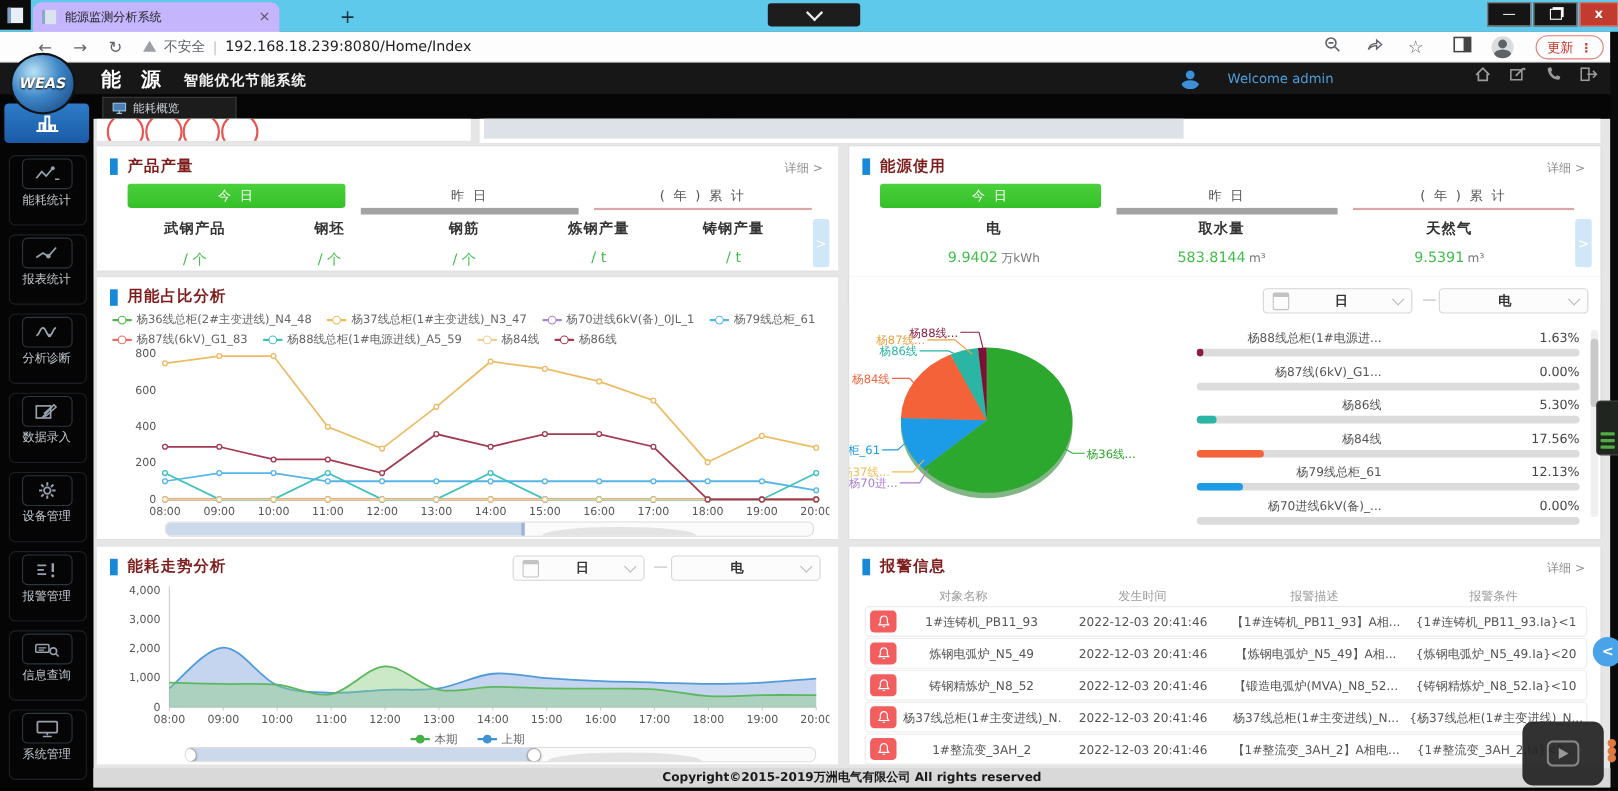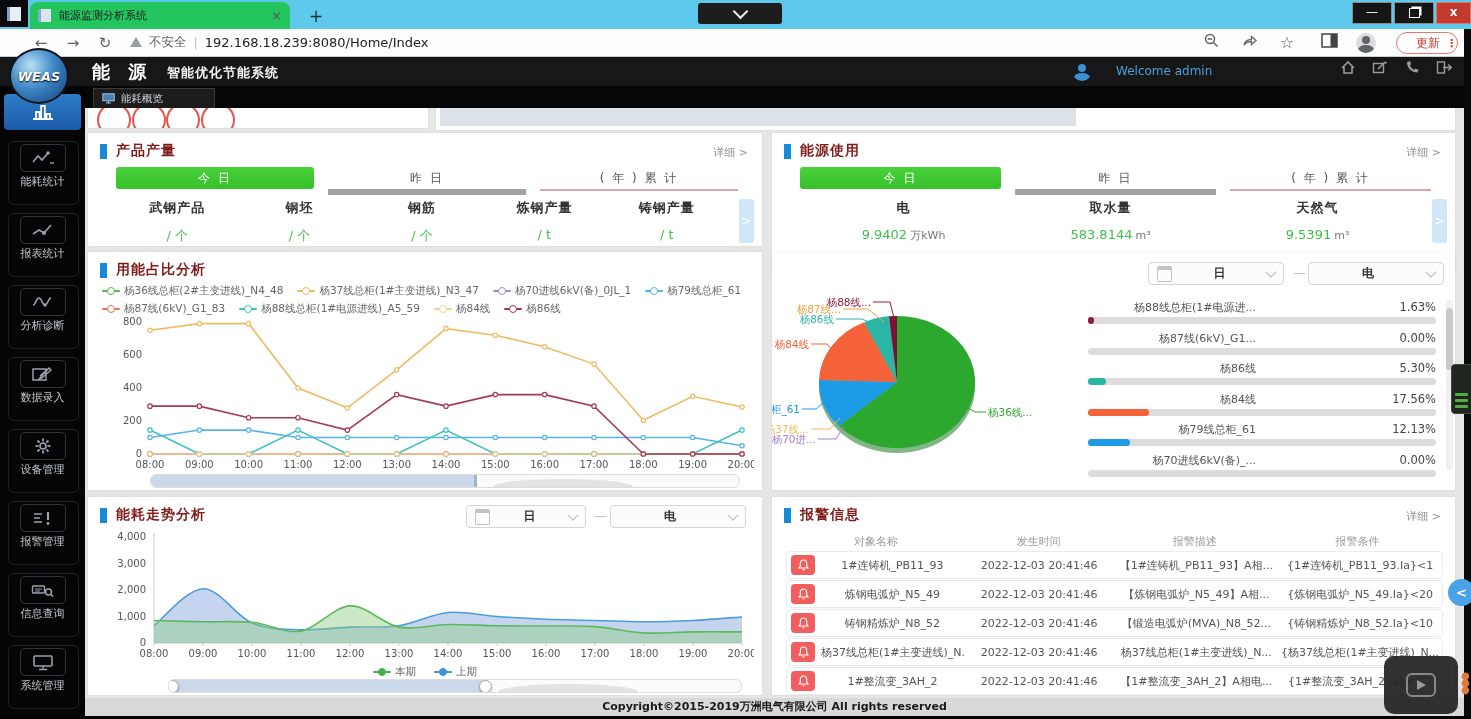--- a/index.html
+++ b/index.html
@@ -2,37 +2,37 @@
 <html><head>
 <meta charset="utf-8">
 <style>
   html,body{margin:0;padding:0;}
   body{width:1471px;height:719px;position:relative;background:#000;font-family:"DejaVu Sans","Liberation Sans",sans-serif;overflow:hidden;}
   .abs{position:absolute;}
   
   .titlebar{left:0;top:0;width:1471px;height:29px;background:#5fc9ec;}
   .corner-box{left:0;top:0;width:28px;height:27px;background:#0b0b0b;display:flex;align-items:center;justify-content:center;}
   .doc-ico{width:11px;height:14px;background:#e8eef5;border-left:3px solid #7f9fc6;}
-  .btab{left:30px;top:2px;width:260px;height:27px;background:#22c55e;border-radius:8px 8px 0 0;display:flex;align-items:center;padding:0 8px;box-sizing:border-box;}
+  .btab{left:30px;top:2px;width:224px;height:27px;background:#c4b5fd;border-radius:8px 8px 0 0;display:flex;align-items:center;padding:0 8px;box-sizing:border-box;}
   .btab .fav{width:10px;height:13px;background:#dbe4ee;border-left:3px solid #8aa9cc;margin-right:8px;flex:0 0 auto;}
   .btab .t{font-size:11px;color:#222;flex:1;white-space:nowrap;overflow:hidden;}
   .btab .x{color:#555;font-size:13px;margin-left:6px;cursor:pointer;}
   .newtab{left:305px;top:5px;width:22px;height:22px;color:#17323d;font-size:17px;text-align:center;line-height:22px;}
   .vmbtn{left:698px;top:3px;width:84px;height:21px;background:#1d1d1d;border-radius:3px;display:flex;align-items:center;justify-content:center;}
   .vmbtn .chev{width:9px;height:9px;border-right:2px solid #eee;border-bottom:2px solid #eee;transform:rotate(45deg);margin-top:-4px;}
   .winbtn{top:2px;width:40px;height:22px;background:#151515;border:1px solid #8a8a8a;box-sizing:border-box;color:#fff;text-align:center;line-height:19px;font-size:12px;}
   .winbtn.close{background:#c23b2e;border-color:#d87a6e;font-weight:bold;}
   .maxglyph{width:9px;height:8px;border:1.5px solid #fff;display:inline-block;margin-top:5px;box-shadow:2px -2px 0 -0.5px #fff;}
   .toolbar{left:0;top:29px;width:1464px;height:28px;background:#fdfdfd;border-bottom:1px solid #cfcfcf;box-sizing:border-box;}
   .tbi{position:absolute;top:3px;width:22px;height:22px;color:#5f6368;font-size:15px;text-align:center;line-height:22px;}
   .addr{position:absolute;left:130px;top:5px;font-size:12.5px;color:#5f6368;display:flex;align-items:center;gap:7px;}
   .addr .warn{width:0;height:0;border-left:6px solid transparent;border-right:6px solid transparent;border-bottom:10px solid #9aa0a6;position:relative;top:-1px;}
   .addr .url{color:#202124;font-size:13px;}
   .addr .sep{color:#c0c0c0;}
-  .updpill{position:absolute;left:1396px;top:3px;width:62px;height:22px;border:1.5px solid #e07b72;border-radius:12px;color:#c5362a;font-size:12px;display:flex;align-items:center;justify-content:flex-end;gap:6px;box-sizing:border-box;}
+  .updpill{position:absolute;left:1396px;top:3px;width:62px;height:22px;border:1.5px solid #e07b72;border-radius:12px;color:#c5362a;font-size:12px;display:flex;align-items:center;justify-content:center;gap:6px;box-sizing:border-box;}
   .updpill .dots{color:#c5362a;font-weight:bold;letter-spacing:0;font-size:11px;}
   .avat{position:absolute;left:1356px;top:4px;width:20px;height:20px;border-radius:50%;background:#dadce0;overflow:hidden;}
   .avat:before{content:"";position:absolute;left:6px;top:3px;width:8px;height:8px;border-radius:50%;background:#5f6368;}
   .avat:after{content:"";position:absolute;left:2px;top:12px;width:16px;height:10px;border-radius:50%;background:#5f6368;}
   
   .appheader{left:0;top:57px;width:1471px;height:29px;background:#171717;border-bottom:1px solid #000;}
   .brand-logo{left:9px;top:48px;width:56px;height:52px;border-radius:50%;background:radial-gradient(circle at 35% 30%,#b9e2f4,#3f87c8 45%,#123e78);border:2px solid #101417;z-index:30;display:flex;align-items:center;justify-content:center;}
   .brand-logo span{color:#fff;font-size:13px;font-style:italic;font-weight:bold;text-shadow:0 1px 2px #000;}
   .htitle{left:92px;top:60px;color:#fff;font-size:18px;font-weight:bold;letter-spacing:6px;}
   .hsub{left:167px;top:64px;color:#f2f2f2;font-size:13px;font-weight:bold;letter-spacing:1px;}

